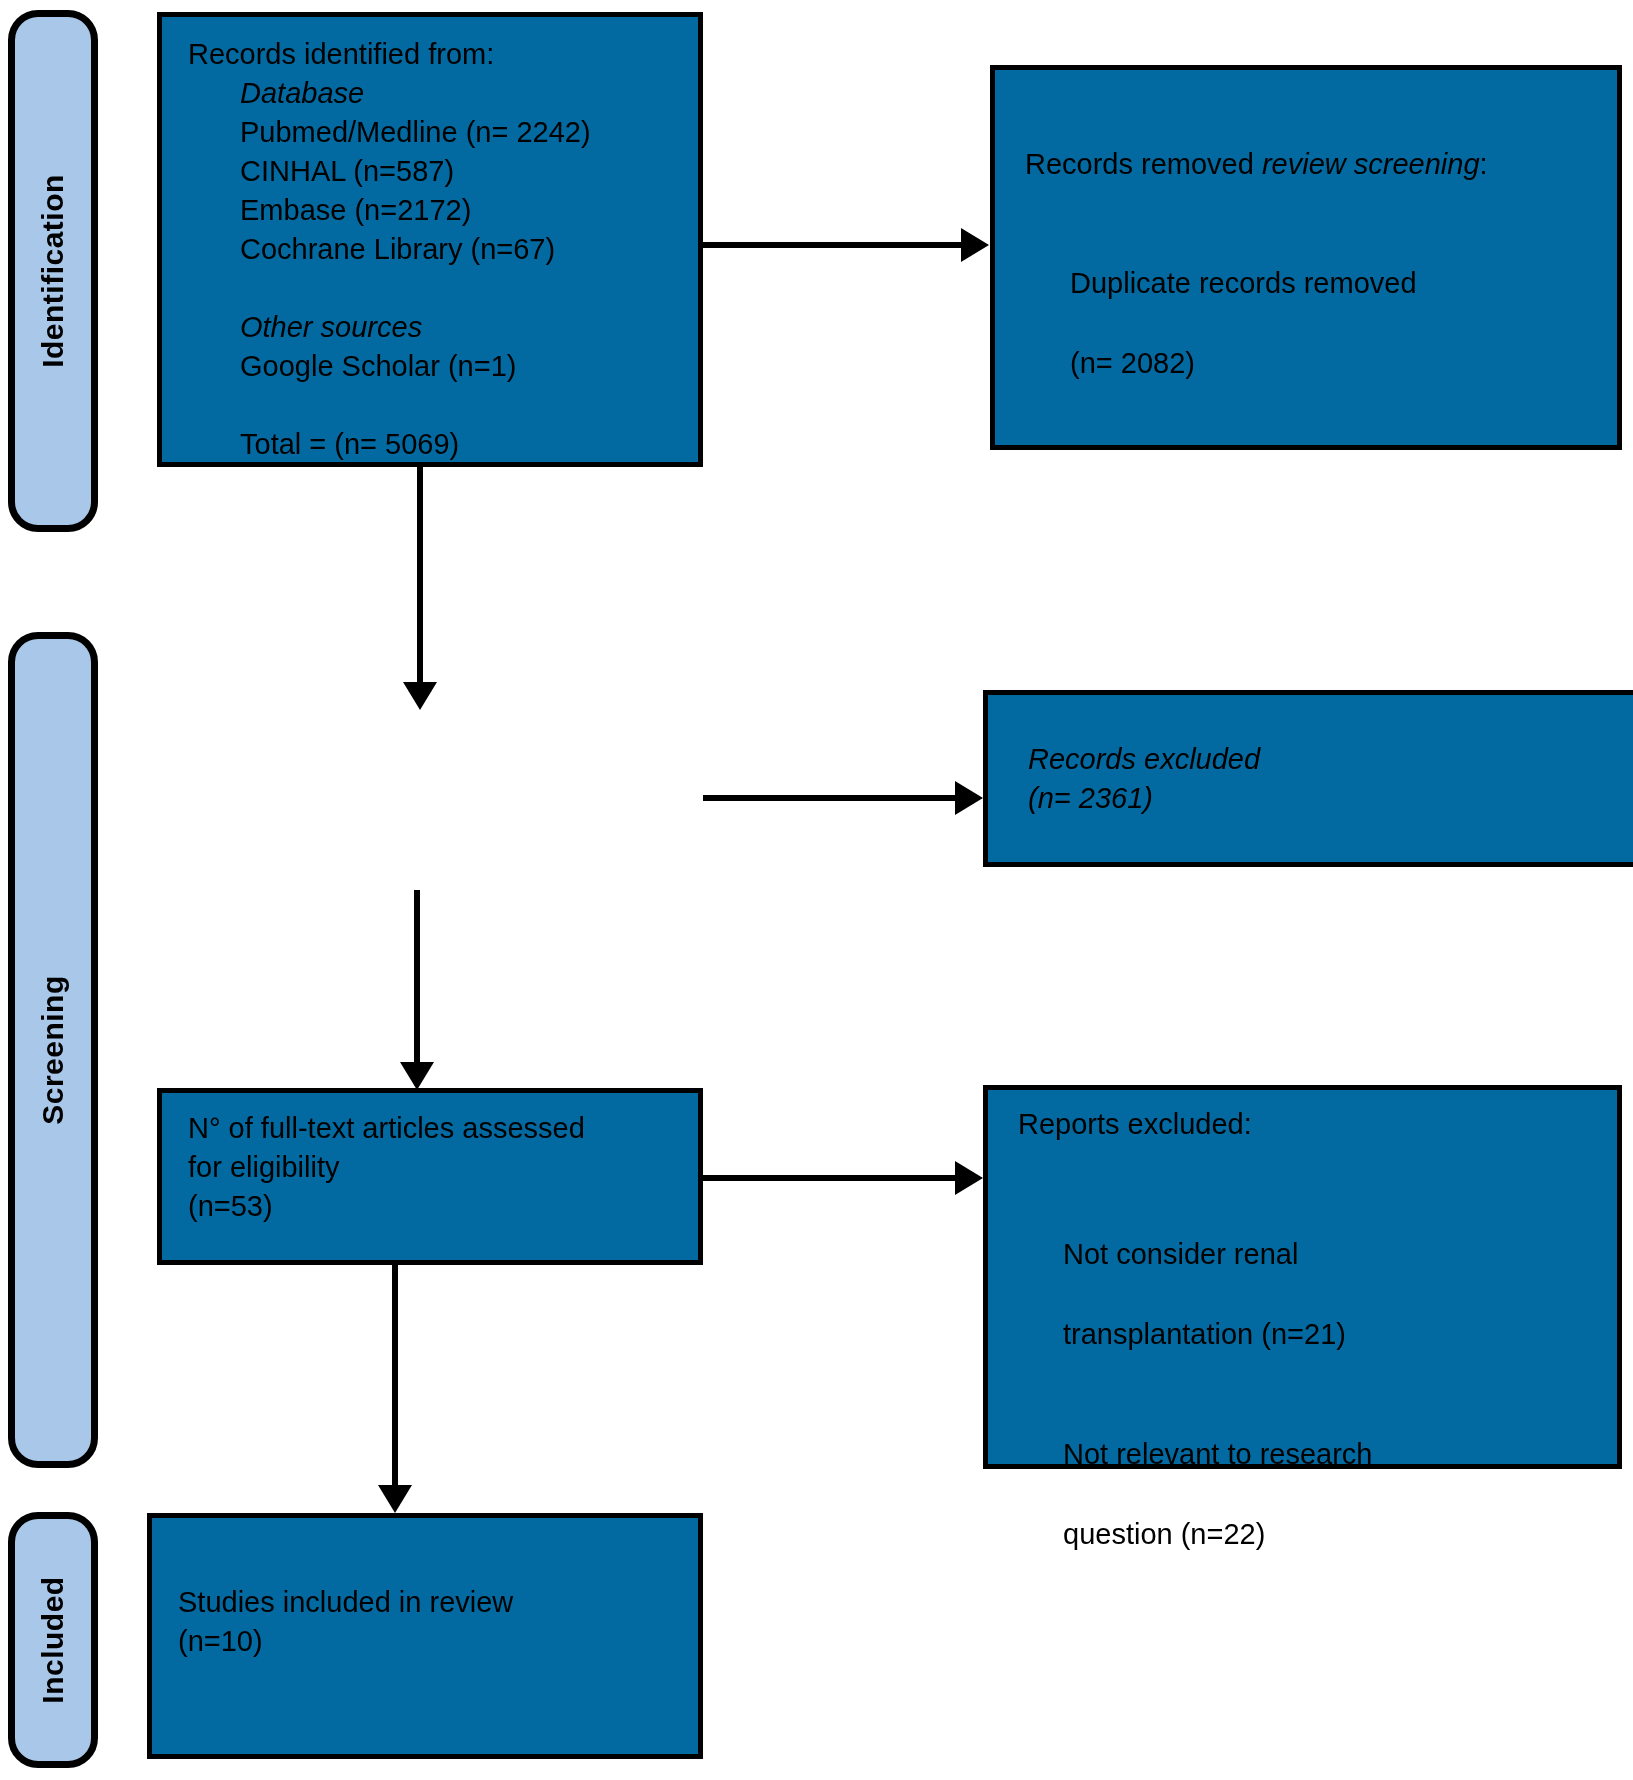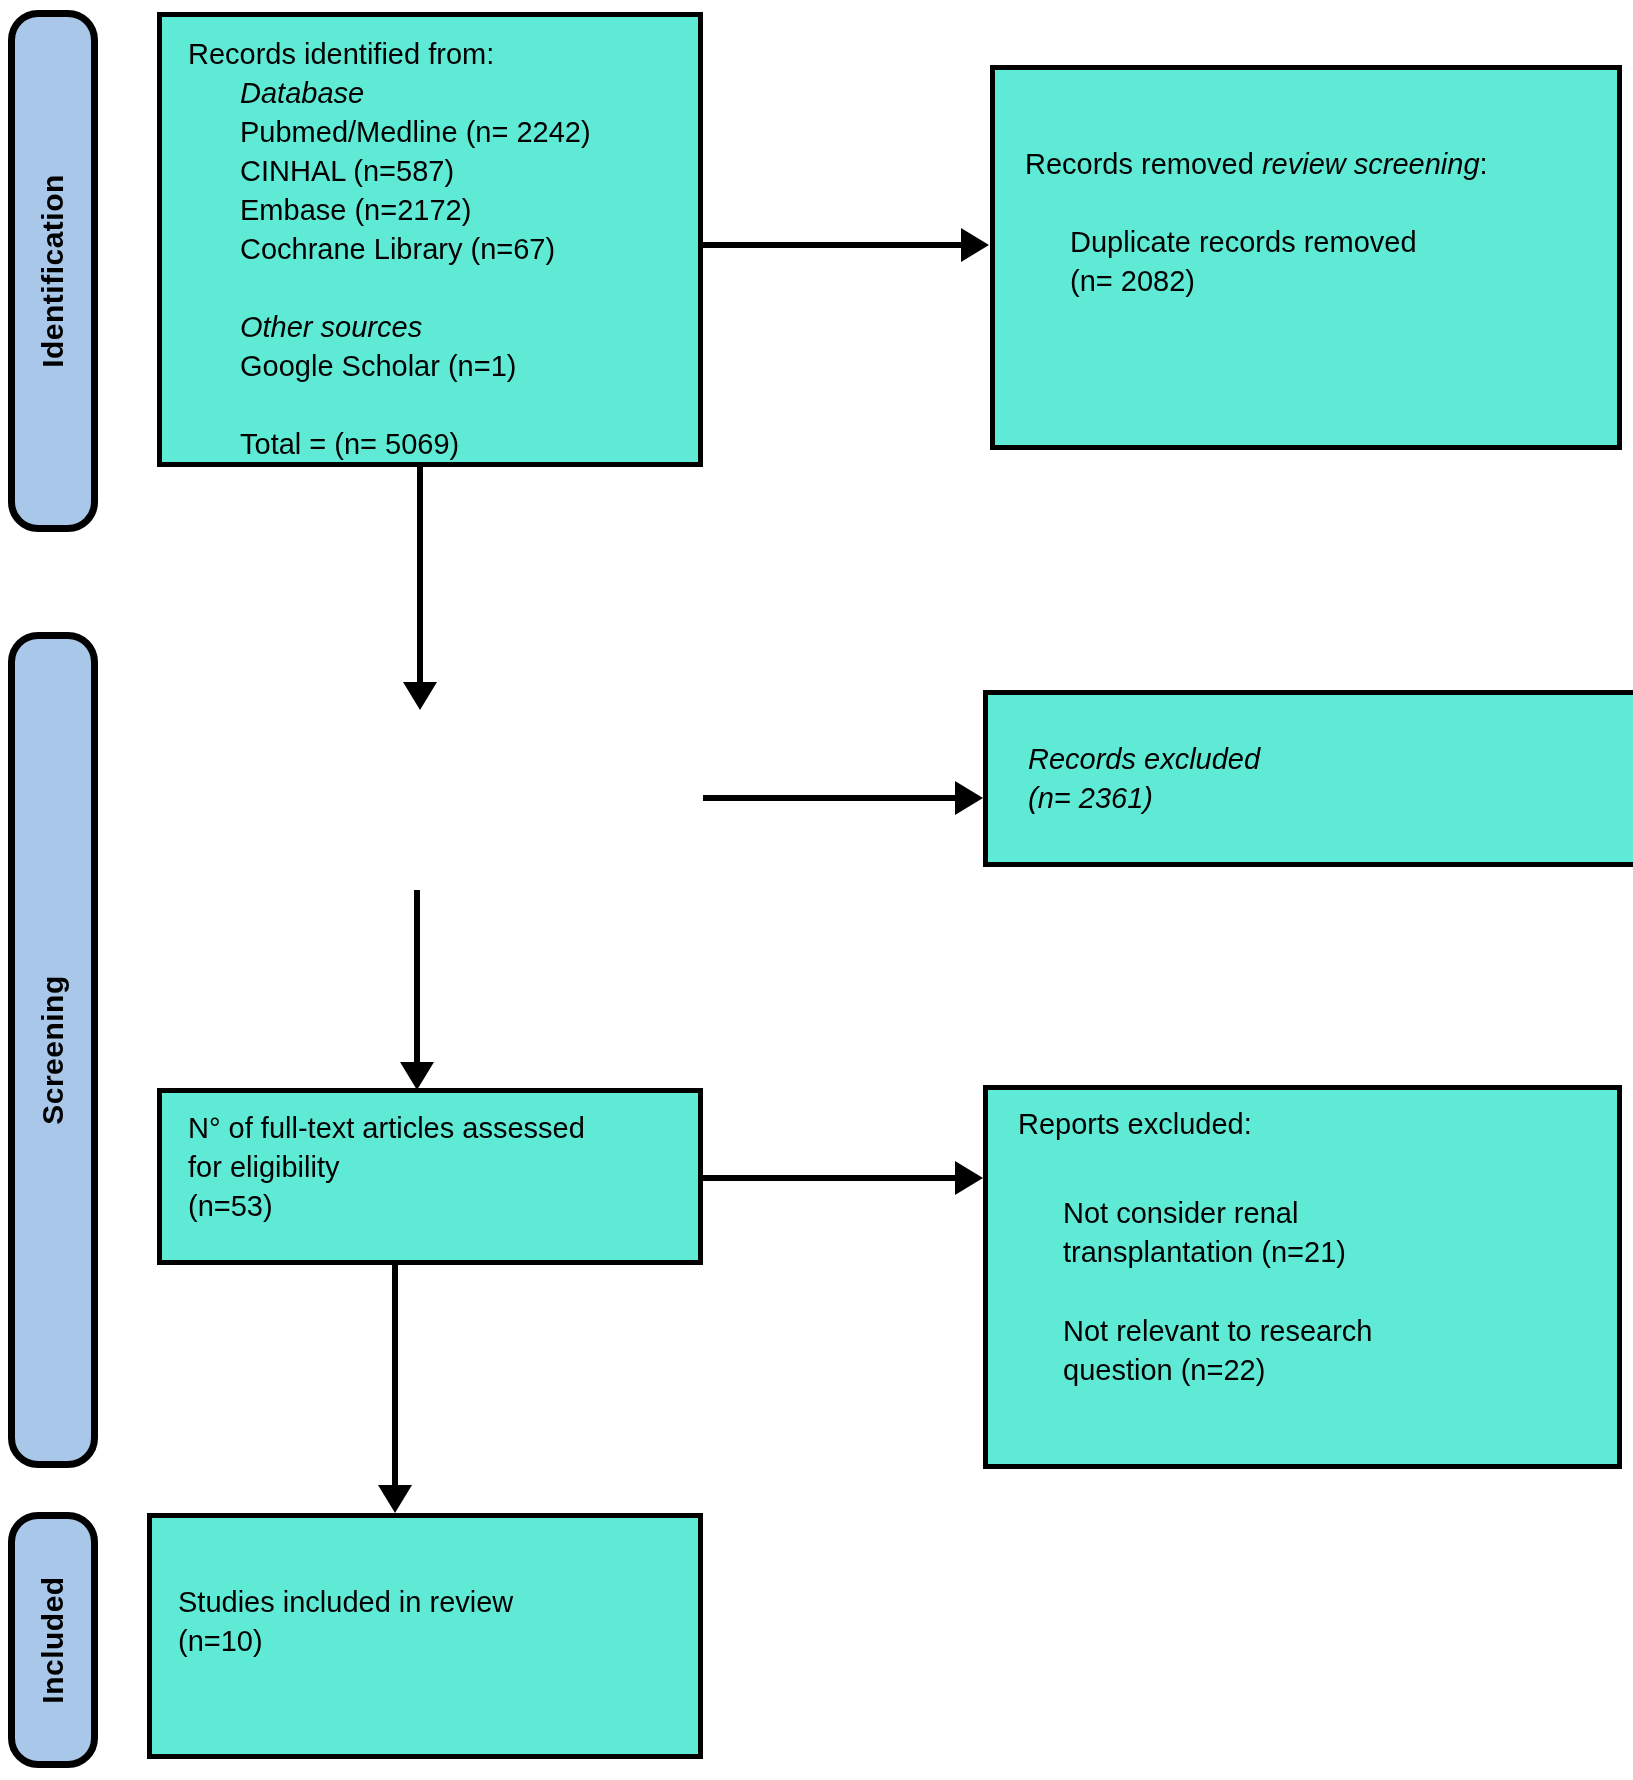--- a/index.html
+++ b/index.html
@@ -17,33 +17,33 @@
     box-sizing:border-box;
     display:flex;align-items:center;justify-content:center;
   }
   .stage-text{
     transform:rotate(-90deg);
     white-space:nowrap;
     font-weight:bold;font-size:30px;letter-spacing:0.5px;
   }
   .box{
     position:absolute;
-    background:#5eead4;border:5px solid #000;
+    background:#0369a1;border:5px solid #000;
     box-sizing:border-box;
     font-size:29px;line-height:39px;
   }
   .pad1{padding:18px 8px 0 26px;}
   .pad2{padding:75px 18px 0 30px;}
   .pad3{padding:28px 8px 0 26px;}
   .pad4{padding:45px 8px 0 40px;}
   .pad5{padding:16px 8px 12px 26px;}
   .pad6{padding:15px 4px 0 30px;}
   .pad7{padding:65px 24px 0 26px;}
   .indent{padding-left:52px;}
-  .indent2{padding-left:45px;}
+  .indent2{padding-left:45px;margin-top:41px;}
   .italic{font-style:italic;}
   .spacer{height:39px;}
   .spacer-lg{height:50px;}
   .spacer-md{height:40px;}
   .title-wrap{max-width:470px;}
   .shaft-h{position:absolute;height:6px;background:#000;}
   .shaft-v{position:absolute;width:6px;background:#000;}
   .head-right{
     position:absolute;width:0;height:0;
     border-top:17px solid transparent;

